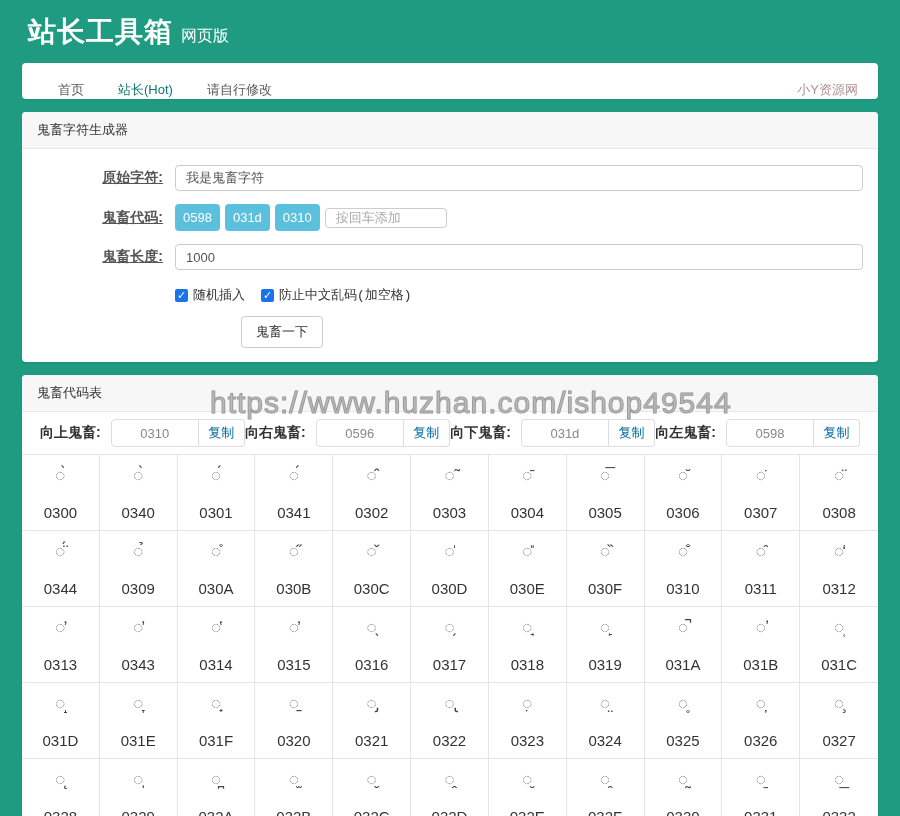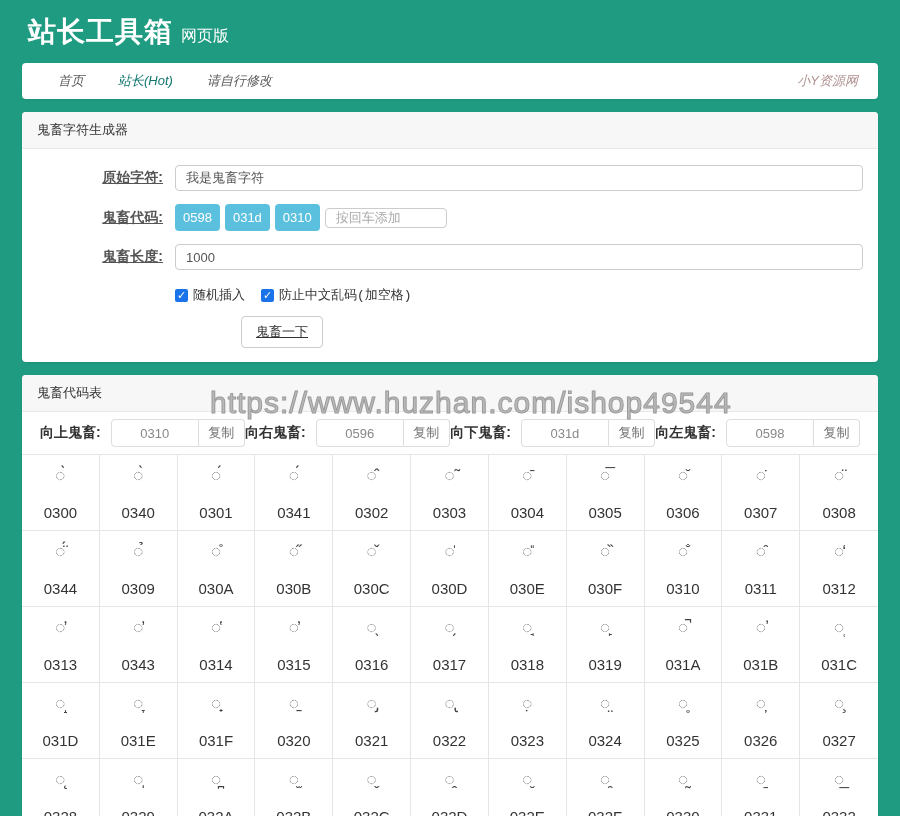--- a/index.html
+++ b/index.html
@@ -9,21 +9,21 @@
     font-family:"Liberation Sans","DejaVu Sans",sans-serif;
     position:relative;
   }
   
   .site-header { padding:13px 28px 10px; color:#fff; }
   .site-title { font-size:28px; font-weight:bold; display:inline; letter-spacing:1px; }
   .site-subtitle { font-size:16px; font-weight:normal; margin-left:8px; }
   
   .navbar {
     margin:2px 22px 0; background:#fff; border-radius:4px; height:36px;
-    display:flex; align-items:center; padding:0 20px; box-shadow:0 1px 2px rgba(0,0,0,.08);font-style:italic;
+    display:flex; align-items:flex-end; padding:0 20px; box-shadow:0 1px 2px rgba(0,0,0,.08);
   }
   .nav-items { display:flex; gap:34px; margin-left:16px; }
   .nav-item { font-size:13px; color:#5a5a5a; cursor:pointer; }
   .nav-item.hot { color:#0f766e; }
   .nav-right { margin-left:auto; font-size:13px; color:#b09090; cursor:pointer; }
   
   .panel {
     margin:13px 22px 0; background:#fff; border-radius:4px;
     box-shadow:0 1px 2px rgba(0,0,0,.08); overflow:hidden;
   }
@@ -51,35 +51,34 @@
   .cb-wrap { display:flex; align-items:center; gap:5px; cursor:pointer; }
   .cb-box {
     width:13px; height:13px; background:#1a73e8; border-radius:2px;
     color:#fff; font-size:11px; line-height:13px; text-align:center; display:inline-block;
   }
   .cb-label { font-size:13px; color:#333;font-family:Liberation Mono, monospace; }
   .submit-btn {
     margin-left:204px; background:#fff; border:1px solid #ccc; border-radius:4px;
     padding:6px 14px; font-size:13px; color:#333; cursor:pointer;
     font-family:"Liberation Sans","DejaVu Sans",sans-serif;
-    text-decoration:underline;
   }
   
   .copy-row { display:flex; justify-content:space-between; align-items:flex-start; padding:7px 18px; }
   .copy-group { display:flex; align-items:center; }
   .copy-label { font-size:14px; font-weight:bold; color:#333; margin-right:10px; }
   .input-group { display:flex; }
   .copy-input {
     width:88px; height:28px; border:1px solid #ddd; border-radius:4px 0 0 4px;
     text-align:center; font-size:13px; color:#888; outline:none;
     font-family:"Liberation Sans","DejaVu Sans",sans-serif;
   }
   .copy-btn {
     width:46px; height:28px; border:1px solid #ddd; border-left:none;
-    border-radius:0 4px 4px 0; background:#fff; font-size:13px; color:#737373; cursor:pointer;
+    border-radius:0 4px 4px 0; background:#fff; font-size:13px; color:#0369a1; cursor:pointer;
     font-family:"Liberation Sans","DejaVu Sans",sans-serif;
   }
   .code-grid {
     display:grid; grid-template-columns:repeat(11,1fr);
     border-top:1px solid #e5e5e5;
   }
   .code-cell {
     height:76px; border-right:1px solid #e5e5e5; border-bottom:1px solid #e5e5e5;
     display:flex; flex-direction:column; align-items:center; justify-content:space-between;
     padding:10px 0 9px; cursor:pointer; background:#fff;

